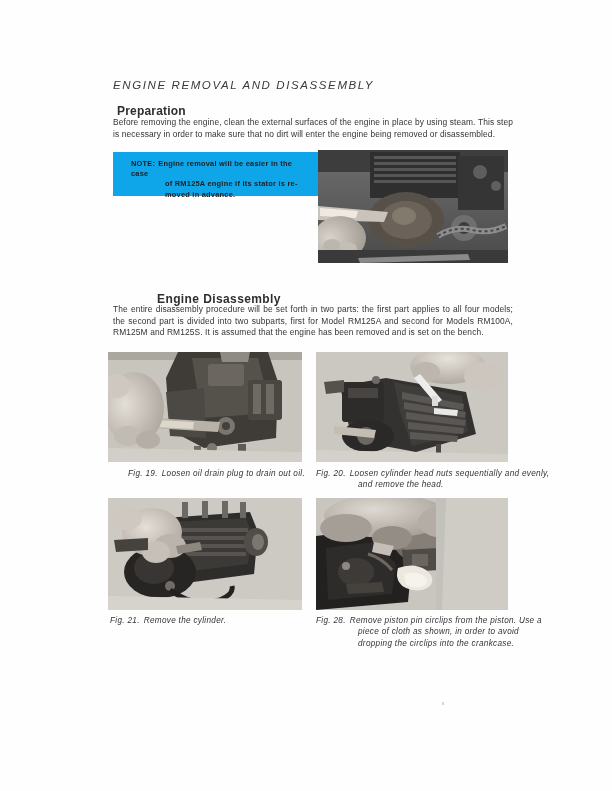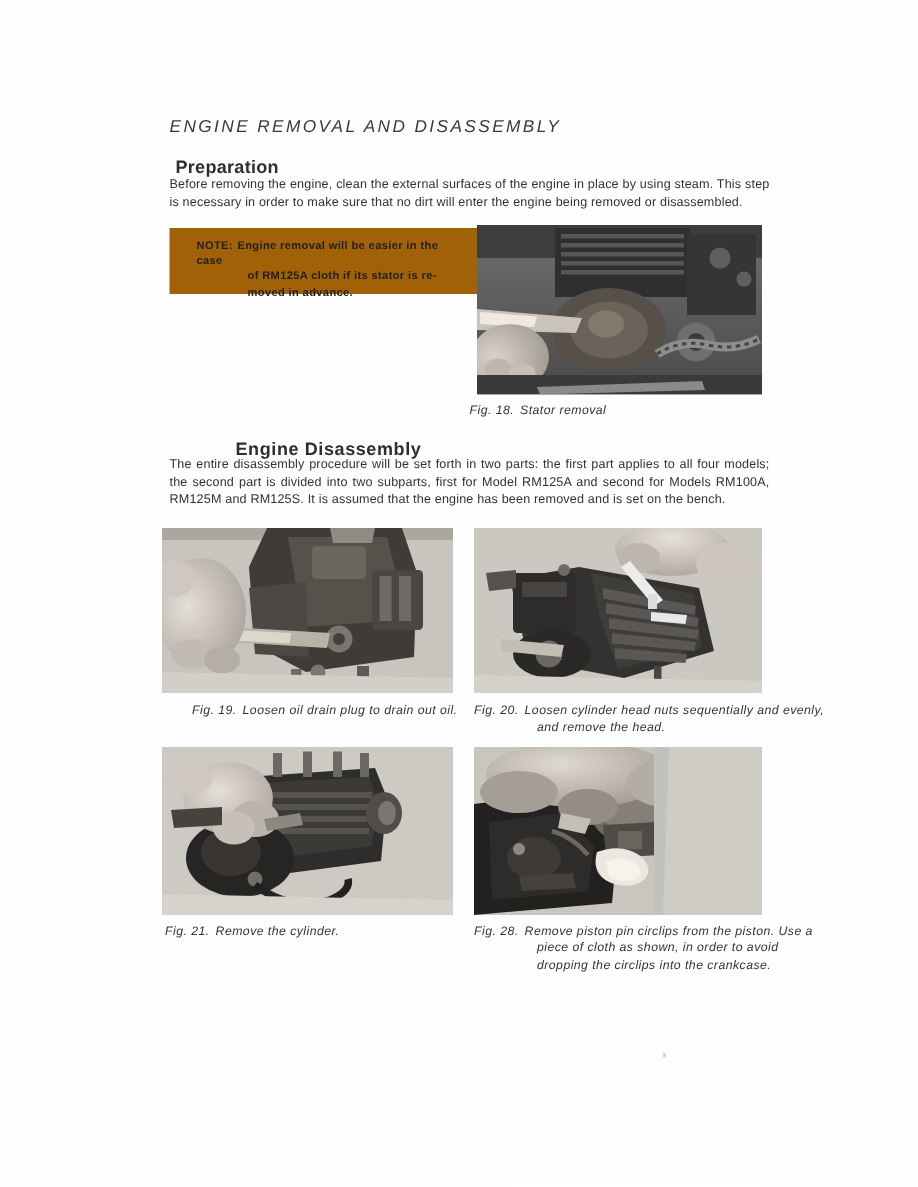--- a/index.html
+++ b/index.html
@@ -58,21 +58,21 @@
   #prep-body { left: 113px; top: 117px; width: 400px; }
   #disasm-body { left: 113px; top: 304px; width: 400px; }
 
   
   #note-box {
     position: absolute;
     left: 113px;
     top: 152px;
     width: 208px;
     height: 44px;
-    background: #a16207;
+    background: #0ea5e9;
   }
   #note-inner {
     position: absolute;
     left: 18px;
     top: 7px;
     width: 178px;
     font-size: 7.4px;
     font-weight: bold;
     line-height: 10.2px;
     color: #1f1f1f;
@@ -145,21 +145,21 @@
 
   <div class="chapter-title">ENGINE REMOVAL AND DISASSEMBLY</div>
 
   <div class="section-head" id="prep-head">Preparation</div>
 
   <div class="body-text" id="prep-body">Before removing the engine, clean the external surfaces of the engine in place by using steam.  This step is necessary in order to make sure that no dirt will enter the engine being removed or disassembled.</div>
 
   <div id="note-box">
     <div id="note-inner">
       <span class="note-label">NOTE:</span><span class="note-l1">Engine removal will be easier in the case</span>
-      <span class="note-l2">of  RM125A  cloth  if  its  stator  is  re-</span>
+      <span class="note-l2">of  RM125A  engine  if  its  stator  is  re-</span>
       <span class="note-l3">moved in advance.</span>
     </div>
   </div>
 
   <div class="photo" id="photo-18">
     <svg viewBox="0 0 190 113" preserveAspectRatio="none">
       <defs>
         <linearGradient id="g18" x1="0" y1="0" x2="0" y2="1">
           <stop offset="0" stop-color="#6e6e6e"></stop>
             <stop offset="1" stop-color="#4a4a4a"></stop>
@@ -192,23 +192,20 @@
       <ellipse cx="30" cy="99" rx="9" ry="7" fill="#c5beb5"></ellipse>
       <g fill="#6f6f6f">
         <circle cx="146" cy="78" r="13"></circle>
           <circle cx="146" cy="78" r="6" fill="#3c3c3c"></circle>
       </g>
       <path d="M120 86 q16 -10 34 -6 q18 4 34 -4" stroke="#8d8d8d" stroke-width="6" fill="none"></path>
       <path d="M120 86 q16 -10 34 -6 q18 4 34 -4" stroke="#454545" stroke-width="2" fill="none" stroke-dasharray="3 3"></path>
       <rect x="0" y="100" width="190" height="13" fill="#3a3a3a"></rect>
       <path d="M40 108 L150 104 L152 110 L42 113 Z" fill="#8a8a8a"></path>
     </svg>
-  </div>
-  <div class="caption" id="cap-18">
-    <span class="cap-num">Fig. 18.</span><span>Stator removal</span>
   </div>
 
   <div class="section-head" id="disasm-head">Engine  Disassembly</div>
 
   <div class="body-text" id="disasm-body">The entire disassembly procedure will be set forth in two parts: the first part applies to all four models; the second part is divided into two subparts, first for Model RM125A and second for Models RM100A, RM125M and RM125S.  It is assumed that the engine has been removed and is set on the bench.</div>
 
   <div class="photo" id="photo-19">
     <svg viewBox="0 0 194 110" preserveAspectRatio="none">
       <defs>
         <radialGradient id="hand19" cx="0.35" cy="0.45" r="0.75">

